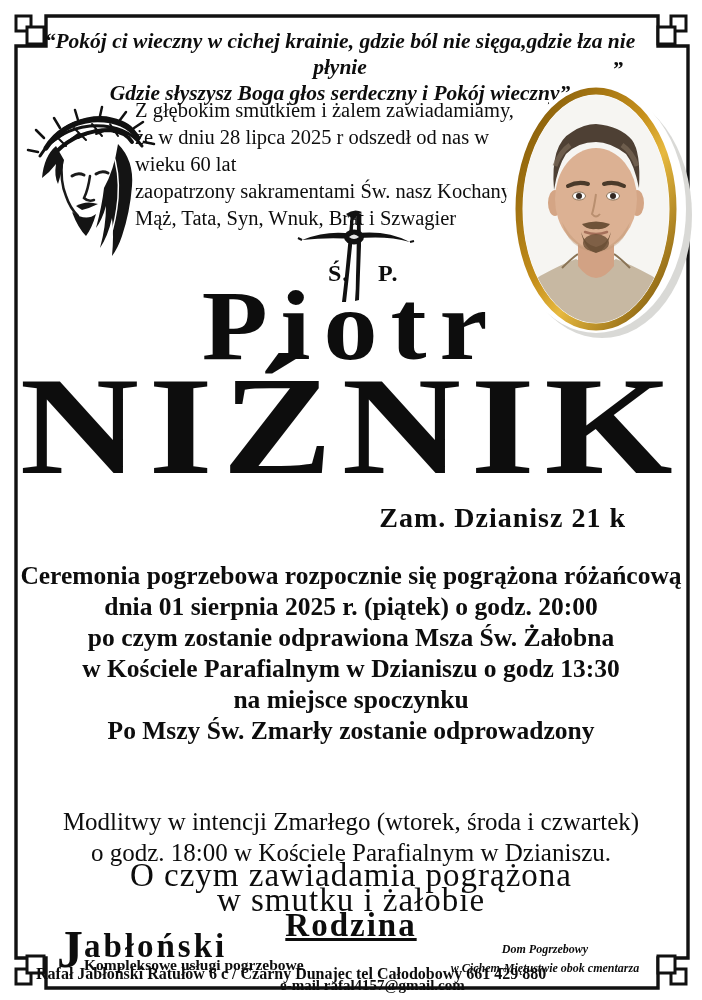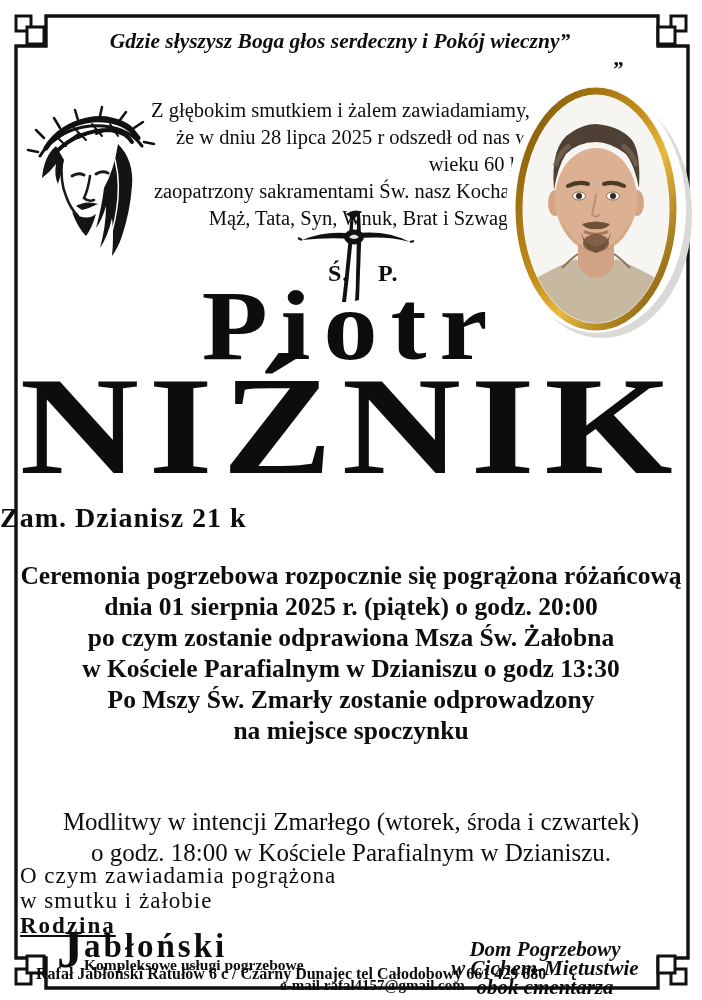--- a/index.html
+++ b/index.html
@@ -8,67 +8,67 @@
     font-family:"Liberation Serif", serif;color:#0d0d0d;
   }
   .frame{position:absolute;left:0;top:0;pointer-events:none;}
   .quote{
     position:absolute;left:40px;top:28px;width:600px;text-align:center;
     font-style:italic;font-size:21.5px;line-height:26px;font-weight:bold;
   }
   .stray-quote{position:absolute;left:612px;top:56px;font-style:italic;font-size:22px;font-weight:bold;}
   .jesus{position:absolute;left:26px;top:86px;}
   .announcement{
-    position:absolute;left:135px;top:97px;width:395px;text-align:right;
+    position:absolute;left:135px;top:97px;width:395px;text-align:left;
     font-size:20.5px;line-height:27px;
   }
   .photo{position:absolute;left:502px;top:82px;}
   .cross{position:absolute;left:296px;top:206px;}
   .sp-left{position:absolute;left:328px;top:260px;font-size:24px;font-weight:bold;letter-spacing:1px;}
   .sp-right{position:absolute;left:378px;top:260px;font-size:24px;font-weight:bold;letter-spacing:1px;}
   .first-name{
     position:absolute;left:0;top:276px;width:702px;text-align:center;
     font-size:100px;font-weight:bold;line-height:1;letter-spacing:12px;
     transform:scaleX(1.08);transform-origin:center;white-space:nowrap;
   }
   .last-name{
     position:absolute;left:0;top:356px;width:702px;text-align:center;
     font-size:140px;font-weight:bold;line-height:1;letter-spacing:8px;
     transform:scaleX(1.18);transform-origin:center;white-space:nowrap;
   }
   .address{
-    position:absolute;left:0;top:502px;width:626px;text-align:left;
+    position:absolute;left:0;top:502px;width:626px;text-align:right;
     font-size:28px;font-weight:bold;letter-spacing:1px;
   }
   .ceremony{
     position:absolute;left:20px;top:560px;width:662px;text-align:center;
     font-size:25.5px;font-weight:bold;line-height:31px;
   }
   .prayers{
     position:absolute;left:20px;top:806px;width:662px;text-align:center;
     font-size:25px;font-weight:normal;line-height:31px;
   }
   .closing{
-    position:absolute;left:20px;top:863px;width:662px;
-    font-size:23px;line-height:25px;letter-spacing:1px;
+    position:absolute;left:20px;top:863px;width:662px;text-align:center;
+    font-size:33px;line-height:25px;letter-spacing:1px;
   }
   .closing .rodzina{font-weight:bold;letter-spacing:2px;text-decoration:underline;}
   .fh-logo{position:absolute;left:57px;top:930px;width:260px;}
   .logo-j{font-size:52px;font-weight:bold;float:left;line-height:0.78;margin-right:1px;}
   .logo-rest{font-size:33px;font-weight:bold;letter-spacing:3px;line-height:1;}
   .fh-tagline{font-size:15.5px;font-weight:bold;margin-top:-7px;white-space:nowrap;}
   .fh-contact{
     position:absolute;left:36px;top:965px;font-size:16px;font-weight:bold;white-space:nowrap;
   }
   .fh-email{
     position:absolute;left:280px;top:977px;font-size:15px;font-weight:bold;white-space:nowrap;
   }
   .fh-location{
     position:absolute;left:430px;top:940px;width:230px;text-align:center;
-    font-size:21px;font-weight:bold;font-style:italic;line-height:19px;
+    font-size:12px;font-weight:bold;font-style:italic;line-height:19px;
   }
 </style>
 </head>
 <body>
 
 <div class="page">
 
   <svg class="frame" width="702" height="1000" viewBox="0 0 702 1000">
     <path d="M46 16 H658 V46 H688 V958 H658 V988 H46 V958 H16 V46 H46 Z" fill="none" stroke="#111" stroke-width="3.4"></path>
     <g fill="#fff" stroke="#111" stroke-width="3">
@@ -77,20 +77,21 @@
       <rect x="671" y="16" width="15" height="15"></rect>
         <rect x="658" y="27" width="17" height="17"></rect>
       <rect x="671" y="969" width="15" height="15"></rect>
         <rect x="658" y="956" width="17" height="17"></rect>
       <rect x="16" y="969" width="15" height="15"></rect>
         <rect x="27" y="956" width="17" height="17"></rect>
     </g>
   </svg>
 
   <div class="quote">
+    <div>“Pokój ci wieczny w cichej krainie, gdzie ból nie sięga,gdzie łza nie płynie</div>
     <div>Gdzie słyszysz Boga głos serdeczny i Pokój wieczny”</div>
   </div>
   <span class="stray-quote">”</span>
 
   <svg class="jesus" width="132" height="182" viewBox="0 0 132 182">
     <g fill="none" stroke="#111" stroke-linecap="round">
       <path d="M20 62 Q35 38 66 34 Q98 32 112 52" stroke-width="5"></path>
       <path d="M14 70 Q30 44 64 40 Q100 38 116 60" stroke-width="3"></path>
       <path d="M26 54 Q48 30 80 32 Q102 36 108 46" stroke-width="3.5"></path>
       <path d="M30 66 Q52 44 84 44 Q100 46 106 56" stroke-width="4"></path>
@@ -172,22 +173,22 @@
 
   <div class="first-name">Piotr</div>
   <div class="last-name">NIŹNIK</div>
   <div class="address">Zam. Dzianisz 21 k</div>
 
   <div class="ceremony">
     <div>Ceremonia pogrzebowa rozpocznie się pogrążona różańcową</div>
     <div>dnia 01 sierpnia 2025 r. (piątek) o godz. 20:00</div>
     <div>po czym zostanie odprawiona Msza Św. Żałobna</div>
     <div>w Kościele Parafialnym w Dzianiszu o godz 13:30</div>
+    <div>na miejsce spoczynku</div>
     <div>Po Mszy Św. Zmarły zostanie odprowadzony</div>
-    <div>na miejsce spoczynku</div>
   </div>
 
   <div class="prayers">
     <div>Modlitwy w intencji Zmarłego (wtorek, środa i czwartek)</div>
     <div>o godz. 18:00 w Kościele Parafialnym w Dzianiszu.</div>
   </div>
 
   <div class="closing">
     <div>O czym zawiadamia pogrążona</div>
     <div>w smutku i żałobie</div>

